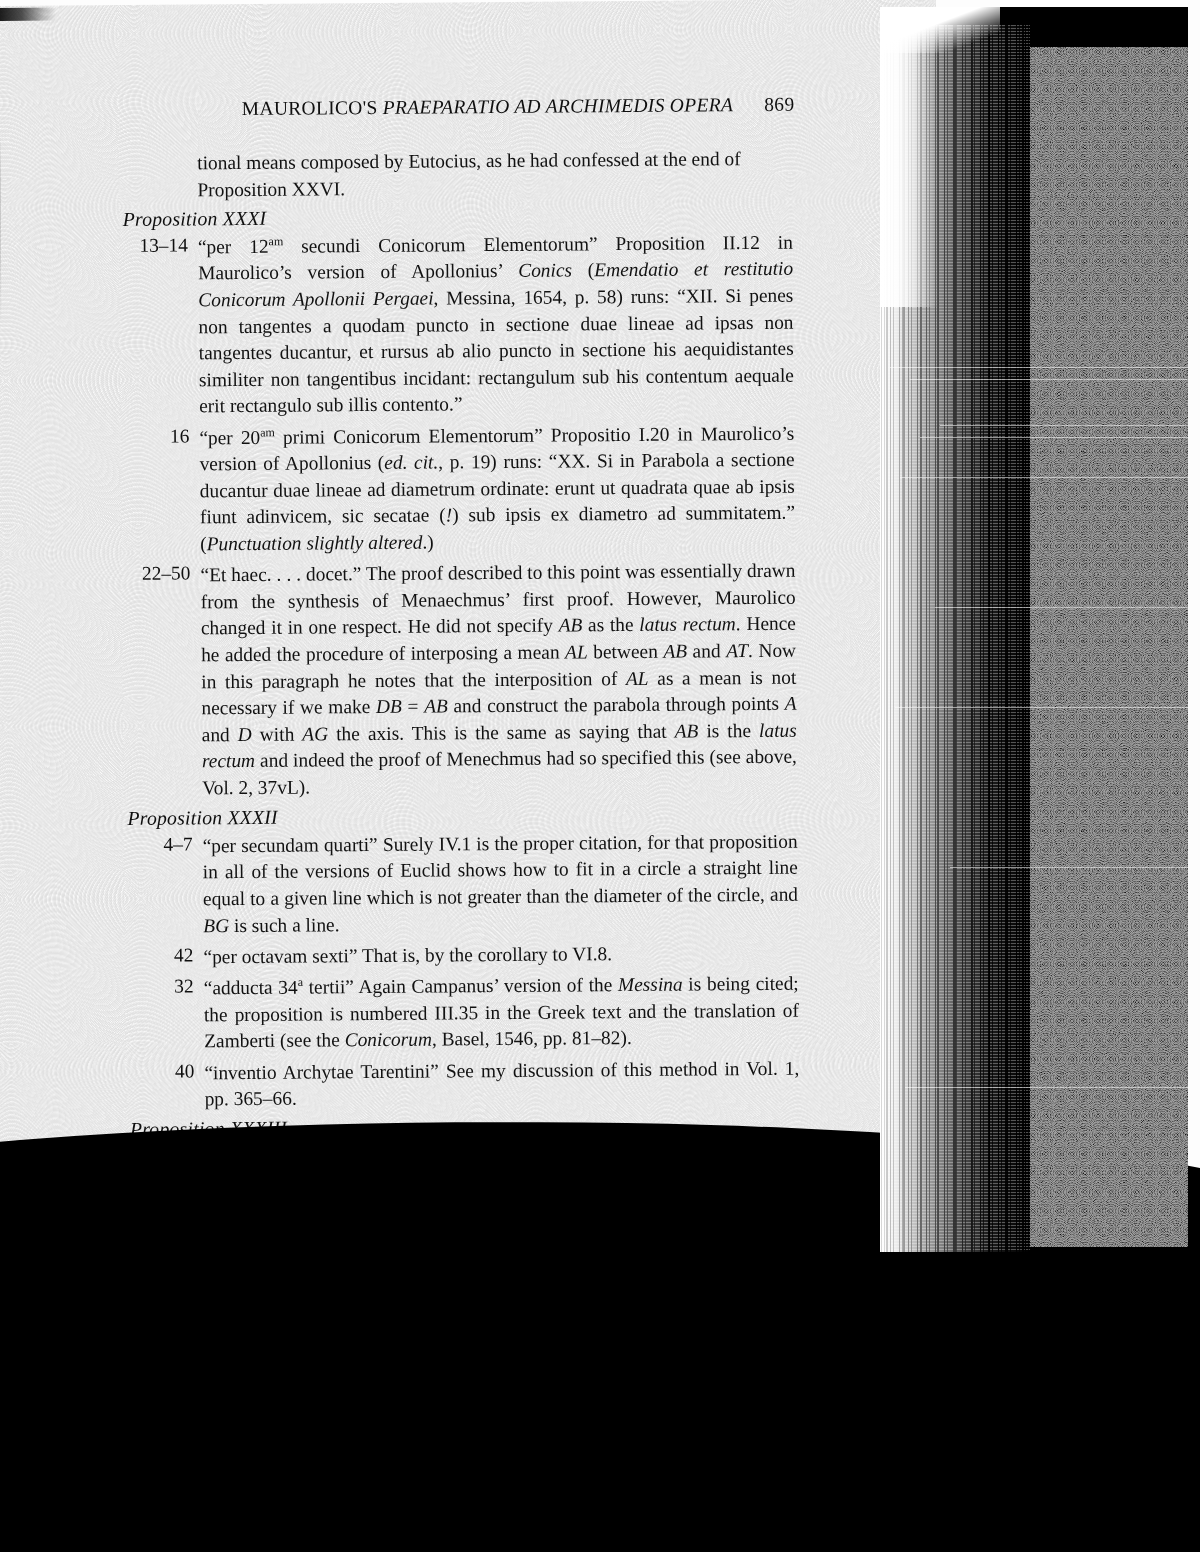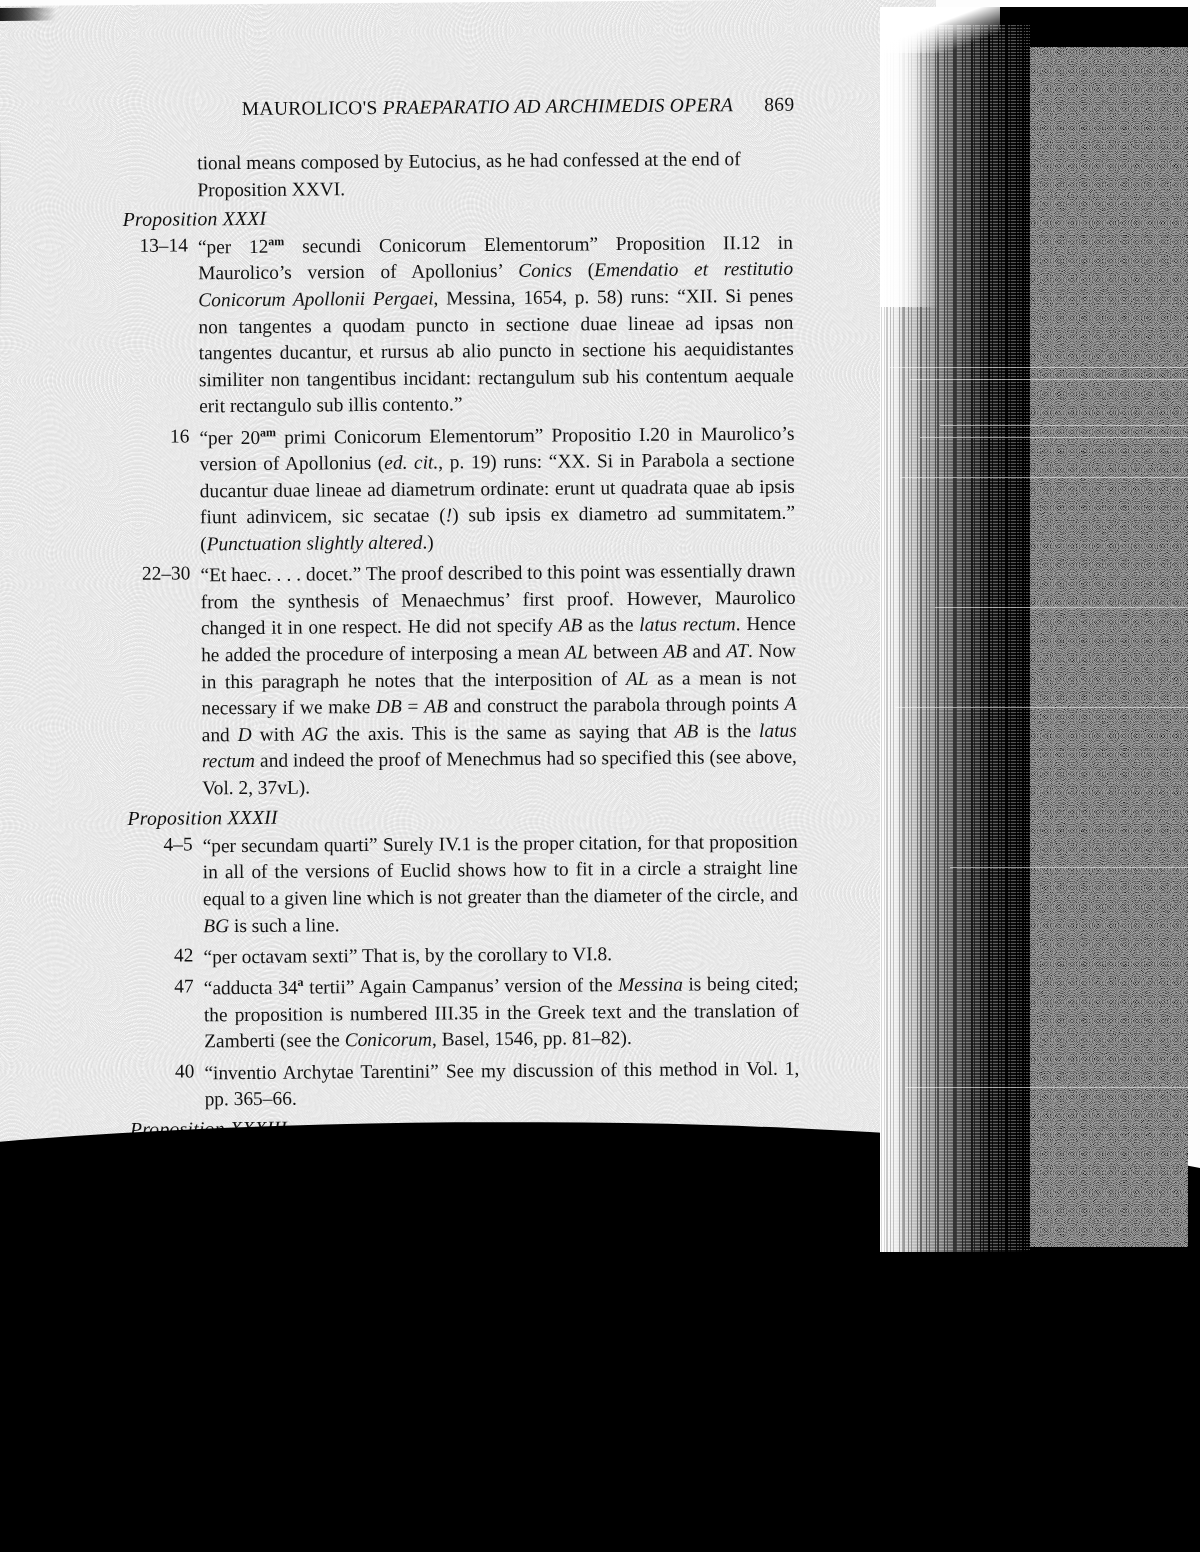--- a/index.html
+++ b/index.html
@@ -131,21 +131,21 @@
   }
   .para.no-just{text-align:left;}
   .prop-head{
     position:absolute;font-style:italic;font-size:19.8px;letter-spacing:.2px;
     white-space:nowrap;
   }
   .lineno{
     position:absolute;font-size:19.4px;text-align:right;white-space:nowrap;
   }
   i,em{font-style:italic;}
-  sup{font-size:.62em;vertical-align:super;line-height:0;font-weight:bold;}
+  sup{font-size:.62em;vertical-align:super;line-height:0;}
 
   
   #page-speckle{
     position:absolute;inset:0;pointer-events:none;
     background-image:
       repeating-radial-gradient(circle at 17px 29px, rgba(0,0,0,.10) 0px, rgba(0,0,0,.10) .55px, rgba(0,0,0,0) 1.3px),
       repeating-radial-gradient(circle at 61px 97px, rgba(0,0,0,.07) 0px, rgba(0,0,0,.07) .5px, rgba(0,0,0,0) 1.2px);
     background-size:131px 173px, 211px 241px;
     opacity:.75;
   }
@@ -173,28 +173,28 @@
       </div>
 
       <div class="para no-just" id="p-carry" style="left:210px; top:146px; width:595px;">tional means composed by Eutocius, as he had confessed at the end of Proposition XXVI.</div>
 
       <div id="notes-host">
           <div class="prop-head" style="left: 135px; top: 203.2px;">Proposition XXXI</div>
           <div class="lineno" style="left: 100px; width: 100px; top: 229.8px;">13–14</div>
           <div class="para" style="left: 210px; top: 229.8px; width: 595px;">“per 12<sup>am</sup> secundi Conicorum Elementorum” Proposition II.12 in Maurolico’s version of Apollonius’ <i>Conics</i> (<i>Emendatio et restitutio Conicorum Apollonii Pergaei</i>, Messina, 1654, p. 58) runs: “XII. Si penes non tangentes a quodam puncto in sectione duae lineae ad ipsas non tangentes ducantur, et rursus ab alio puncto in sectione his aequidistantes similiter non tangentibus incidant: rectangulum sub his contentum aequale erit rectangulo sub illis contento.”</div>
           <div class="lineno" style="left: 100px; width: 100px; top: 420.624px;">16</div>
           <div class="para" style="left: 210px; top: 420.624px; width: 595px;">“per 20<sup>am</sup> primi Conicorum Elementorum” Propositio I.20 in Maurolico’s version of Apollonius (<i>ed. cit.</i>, p. 19) runs: “XX. Si in Parabola a sectione ducantur duae lineae ad diametrum ordinate: erunt ut quadrata quae ab ipsis fiunt adinvicem, sic secatae (<i>!</i>) sub ipsis ex diametro ad summitatem.” (<i>Punctuation slightly altered</i>.)</div>
-          <div class="lineno" style="left: 100px; width: 100px; top: 558.261px;">22–30</div>
+          <div class="lineno" style="left: 100px; width: 100px; top: 558.261px;">22–50</div>
           <div class="para" style="left: 210px; top: 558.261px; width: 595px;">“Et haec. . . . docet.” The proof described to this point was essentially drawn from the synthesis of Menaechmus’ first proof. However, Maurolico changed it in one respect. He did not specify <i>AB</i> as the <i>latus rectum</i>. Hence he added the procedure of interposing a mean <i>AL</i> between <i>AB</i> and <i>AT</i>. Now in this paragraph he notes that the interposition of <i>AL</i> as a mean is not necessary if we make <i>DB</i> = <i>AB</i> and construct the parabola through points <i>A</i> and <i>D</i> with <i>AG</i> the axis. This is the same as saying that <i>AB</i> is the <i>latus rectum</i> and indeed the proof of Menechmus had so specified this (see above, Vol. 2, 37vL).</div>
           <div class="prop-head" style="left: 135px; top: 802.271px;">Proposition XXXII</div>
-          <div class="lineno" style="left: 100px; width: 100px; top: 828.871px;">4–5</div>
+          <div class="lineno" style="left: 100px; width: 100px; top: 828.871px;">4–7</div>
           <div class="para" style="left: 210px; top: 828.871px; width: 595px;">“per secundam quarti” Surely IV.1 is the proper citation, for that proposition in all of the versions of Euclid shows how to fit in a circle a straight line equal to a given line which is not greater than the diameter of the circle, and <i>BG</i> is such a line.</div>
           <div class="lineno" style="left: 100px; width: 100px; top: 939.916px;">42</div>
           <div class="para" style="left: 210px; top: 939.916px; width: 595px;">“per octavam sexti” That is, by the corollary to VI.8.</div>
-          <div class="lineno" style="left: 100px; width: 100px; top: 971.182px;">47</div>
+          <div class="lineno" style="left: 100px; width: 100px; top: 971.182px;">32</div>
           <div class="para" style="left: 210px; top: 971.182px; width: 595px;">“adducta 34<sup>a</sup> tertii” Again Campanus’ version of the <i>Messina</i> is being cited; the proposition is numbered III.35 in the Greek text and the translation of Zamberti (see the <i>Conicorum</i>, Basel, 1546, pp. 81–82).</div>
           <div class="lineno" style="left: 100px; width: 100px; top: 1055.63px;">40</div>
           <div class="para" style="left: 210px; top: 1055.63px; width: 595px;">“inventio Archytae Tarentini” See my discussion of this method in Vol. 1, pp. 365–66.</div>
           <div class="prop-head" style="left: 135px; top: 1113.49px;">Proposition XXXIII</div>
           <div class="lineno" style="left: 100px; width: 100px; top: 1140.09px;">2–3</div>
           <div class="para" style="left: 210px; top: 1140.09px; width: 595px;">“Esse . . . rationem.” Since this proposition is immediately necessary for the proofs of Propositions XXXIV, XXXV, XXXVIII, XXXIX, XLI and XLII below (and thus indirectly necessary for Propositions XXXVI, XXXVII, and XXXIX) and since its proof requires the solution of the proportional means</div>
         </div>
 
     </div>
 

